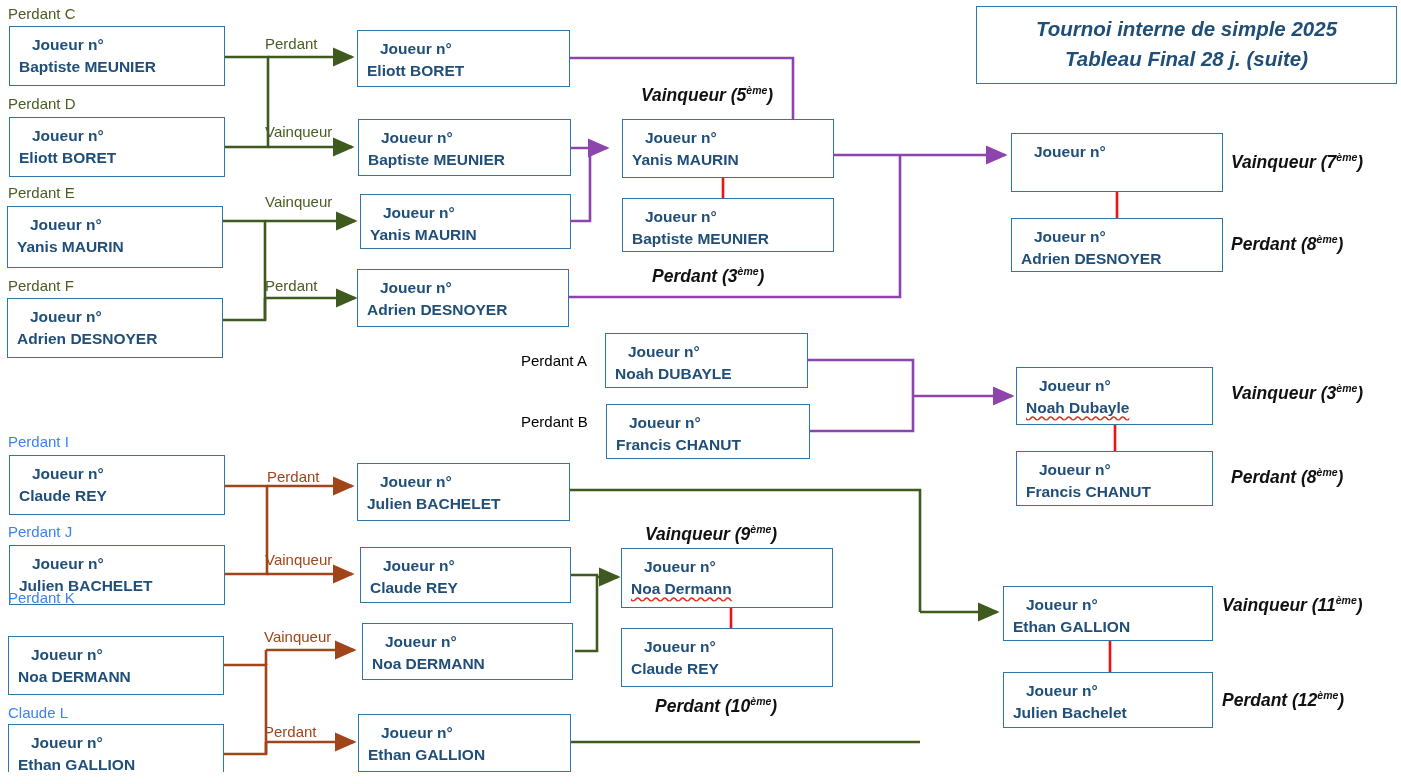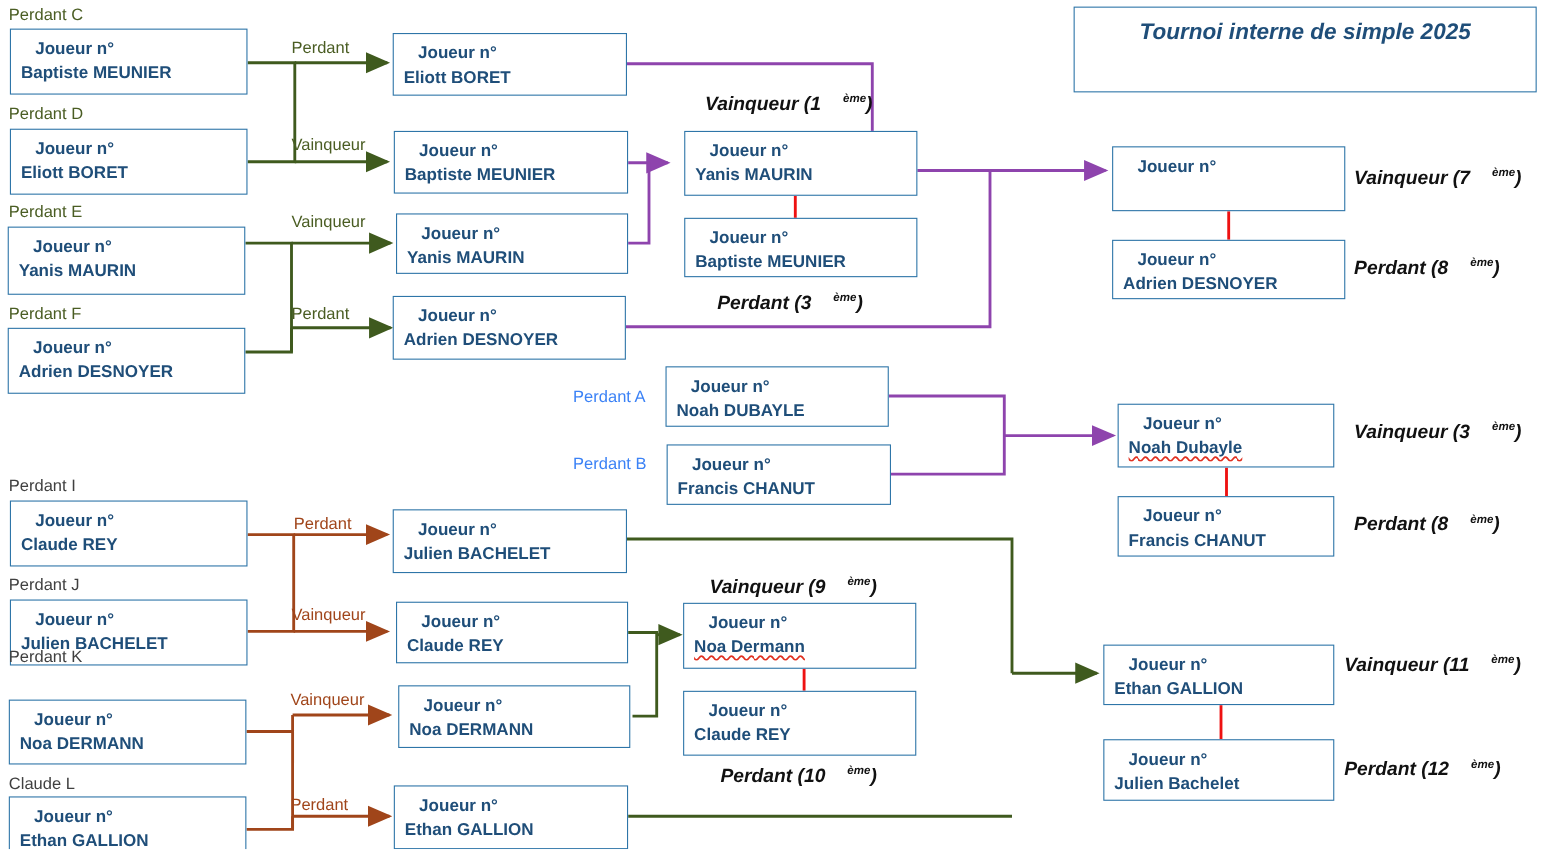--- a/index.html
+++ b/index.html
@@ -39,22 +39,22 @@
 
   
   .srclab{
     position:absolute;
     font-size:15px;
     line-height:1;
     white-space:nowrap;
     z-index:7;
   }
   .srclab.green{color:#4A5D23;}
-  .srclab.brown{color:#404040;}
-  .srclab.purple{color:#3b82f6;}
+  .srclab.brown{color:#3b82f6;}
+  .srclab.purple{color:#000000;}
 
   
   .edgelab{
     position:absolute;
     font-size:15px;
     line-height:1;
     white-space:nowrap;
     z-index:7;
   }
   .edgelab.green{color:#4A5D23;}
@@ -64,21 +64,21 @@
   .rescap{
     position:absolute;
     font-style:italic;
     font-weight:bold;
     font-size:17.5px;
     line-height:1;
     color:#111111;
     white-space:nowrap;
     z-index:7;
   }
-  .rescap sup{font-size:10.5px; vertical-align:super; margin-left:20px;}
+  .rescap sup{font-size:10.5px; vertical-align:super; }
 
   
   #title{
     position:absolute;
     box-sizing:border-box;
     border:1.5px solid #2E75A8;
     background:#ffffff;
     text-align:center;
     color:#1F4E79;
     font-style:italic;
@@ -162,20 +162,21 @@
       <line x1="723" y1="178" x2="723" y2="199"></line>
       <line x1="1117" y1="192" x2="1117" y2="218"></line>
       <line x1="1115" y1="425" x2="1115" y2="451"></line>
       <line x1="731" y1="608" x2="731" y2="628"></line>
       <line x1="1110" y1="641" x2="1110" y2="672"></line>
     </g>
   </svg>
 
   <div id="title" style="left:976px; top:6px; width:421px; height:78px;">
     <div>Tournoi interne de simple 2025</div>
+    <div>Tableau Final 28 j. (suite)</div>
   </div>
 
   <div class="srclab green" style="left:8px; top:6px;">Perdant C</div>
   <div class="srclab green" style="left:8px; top:96px;">Perdant D</div>
   <div class="srclab green" style="left:8px; top:185px;">Perdant E</div>
   <div class="srclab green" style="left:8px; top:278px;">Perdant F</div>
 
   <div class="srclab purple" style="left:521px; top:353px;">Perdant A</div>
   <div class="srclab purple" style="left:521px; top:414px;">Perdant B</div>
 
@@ -222,21 +223,21 @@
   <div class="box" style="left:360px; top:194px; width:211px; height:55px;">
     <span class="l1">Joueur n°</span>
     <span class="l2">Yanis MAURIN</span>
   </div>
   <div class="box" style="left:357px; top:269px; width:212px; height:58px;">
     <span class="l1">Joueur n°</span>
     <span class="l2">Adrien DESNOYER</span>
   </div>
 
   <div class="rescap" style="left:641px; top:85px;">
-    <span>Vainqueur (1</span><sup>ème</sup><span>)</span>
+    <span>Vainqueur (5</span><sup>ème</sup><span>)</span>
   </div>
   <div class="box" style="left:622px; top:119px; width:212px; height:59px;">
     <span class="l1">Joueur n°</span>
     <span class="l2">Yanis MAURIN</span>
   </div>
   <div class="box" style="left:622px; top:198px; width:212px; height:54px;">
     <span class="l1">Joueur n°</span>
     <span class="l2">Baptiste MEUNIER</span>
   </div>
   <div class="rescap" style="left:652px; top:266px;">

